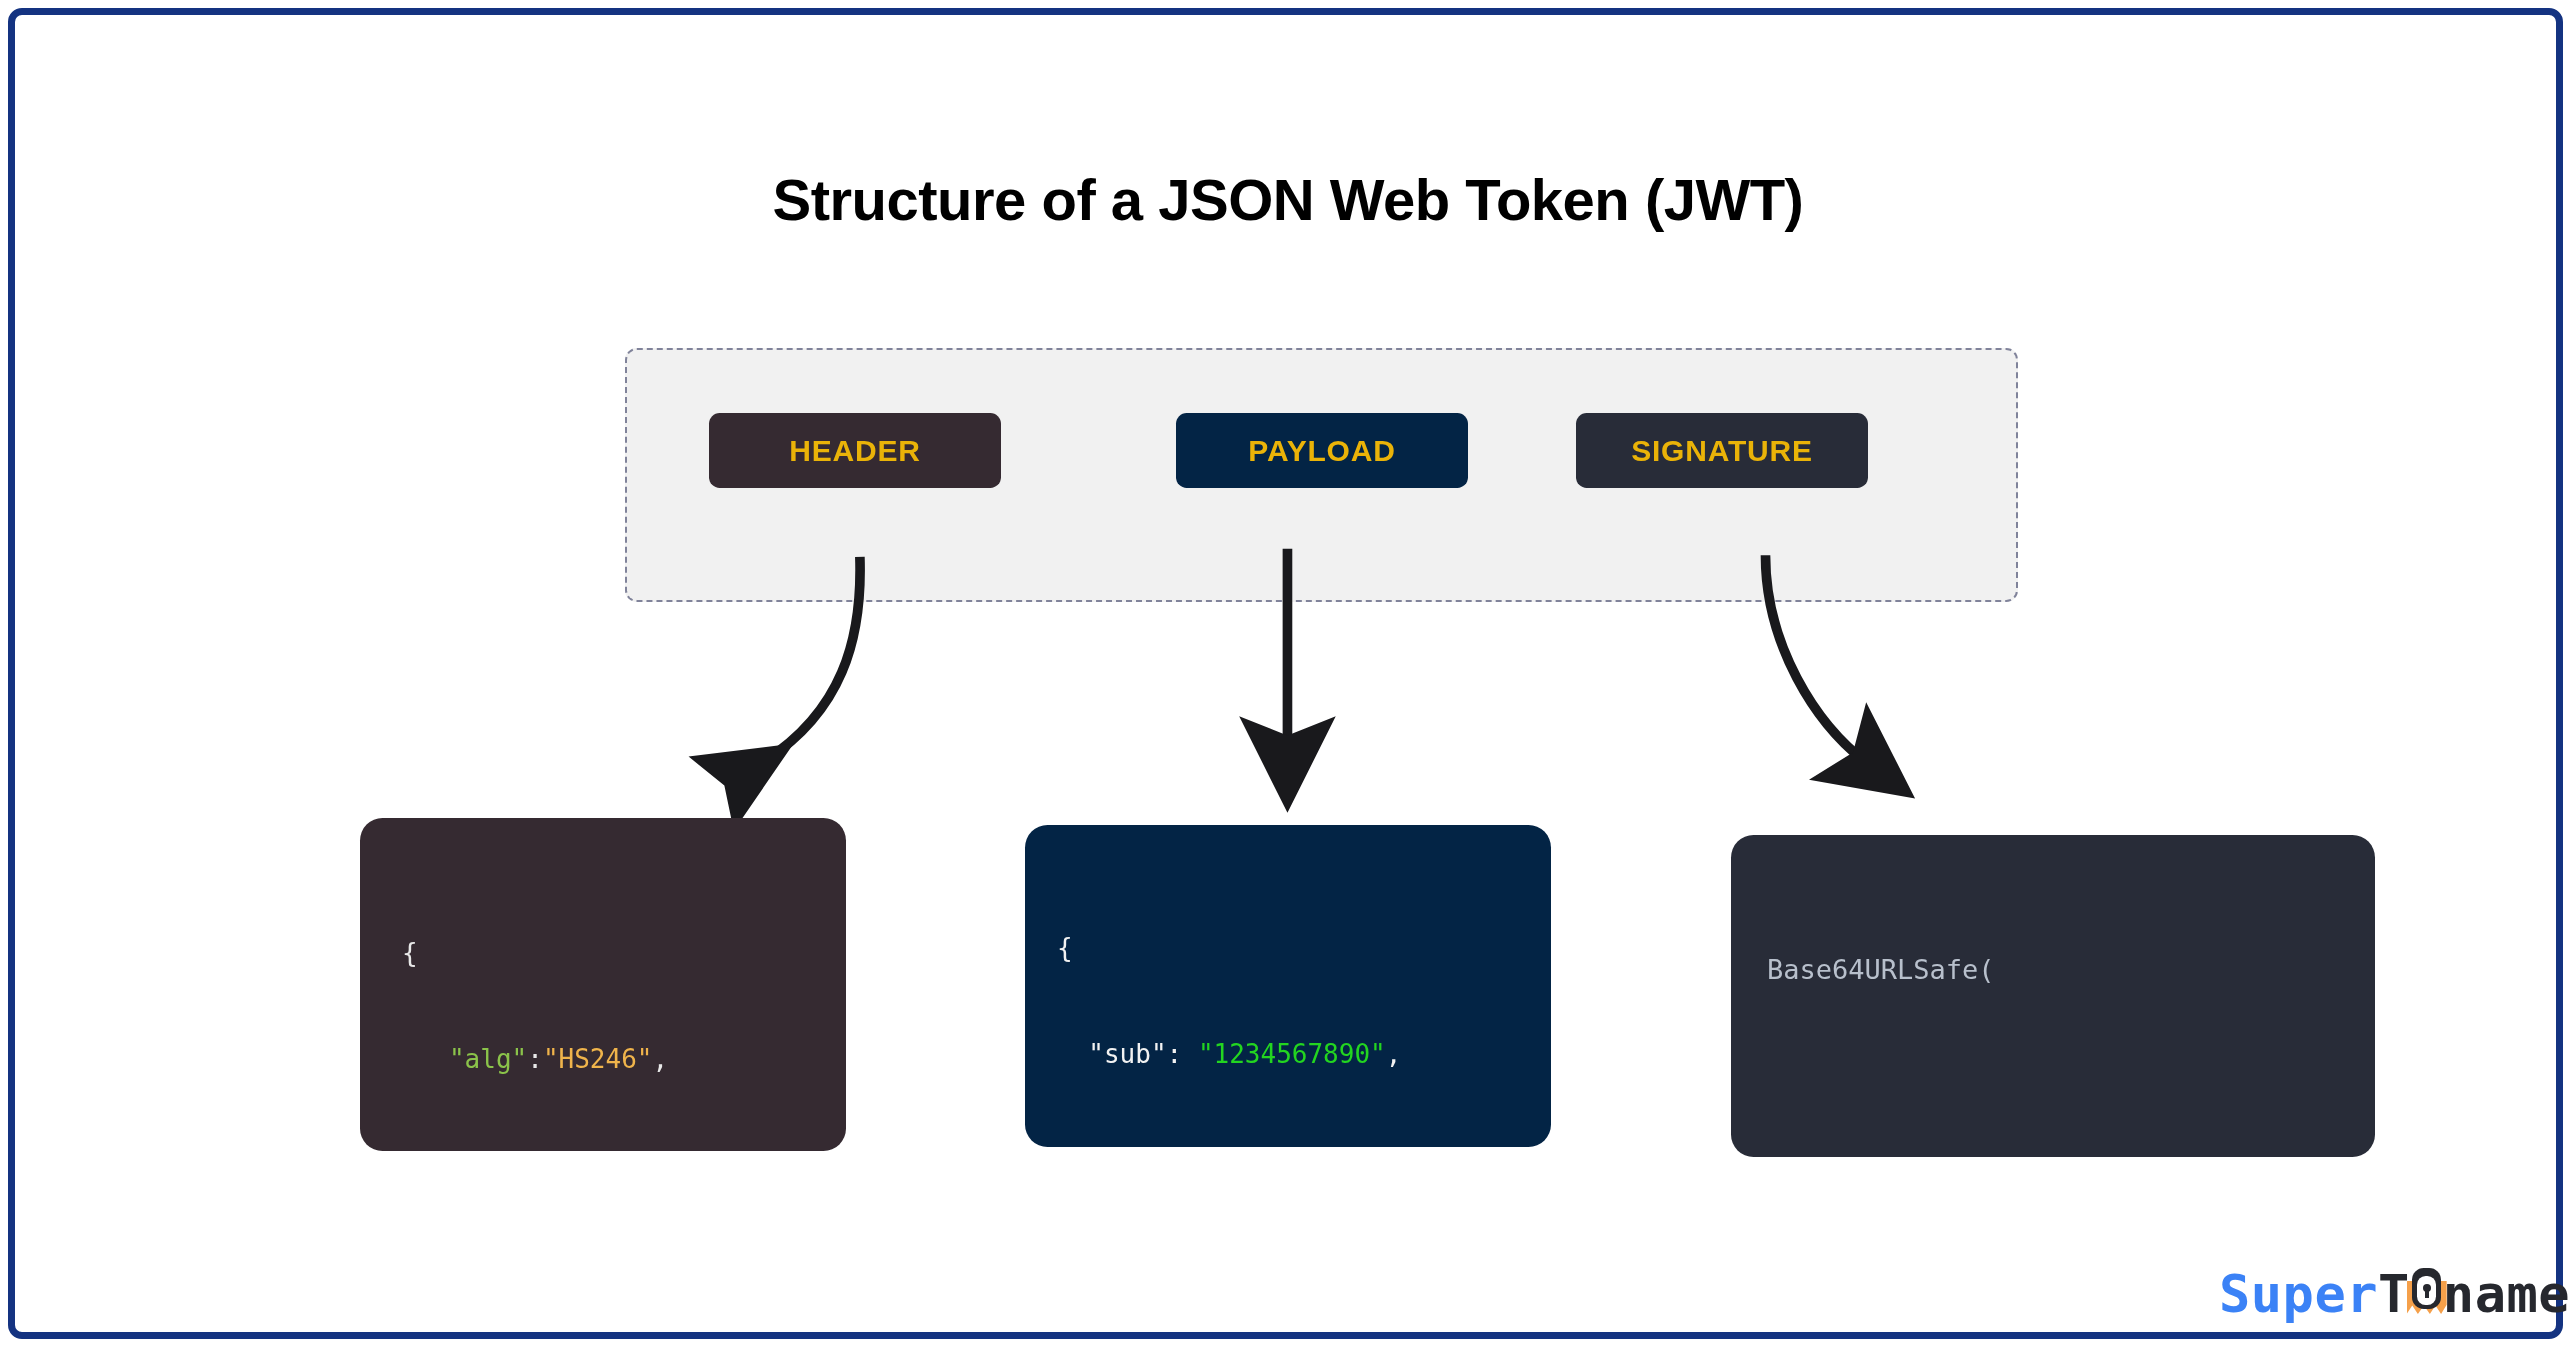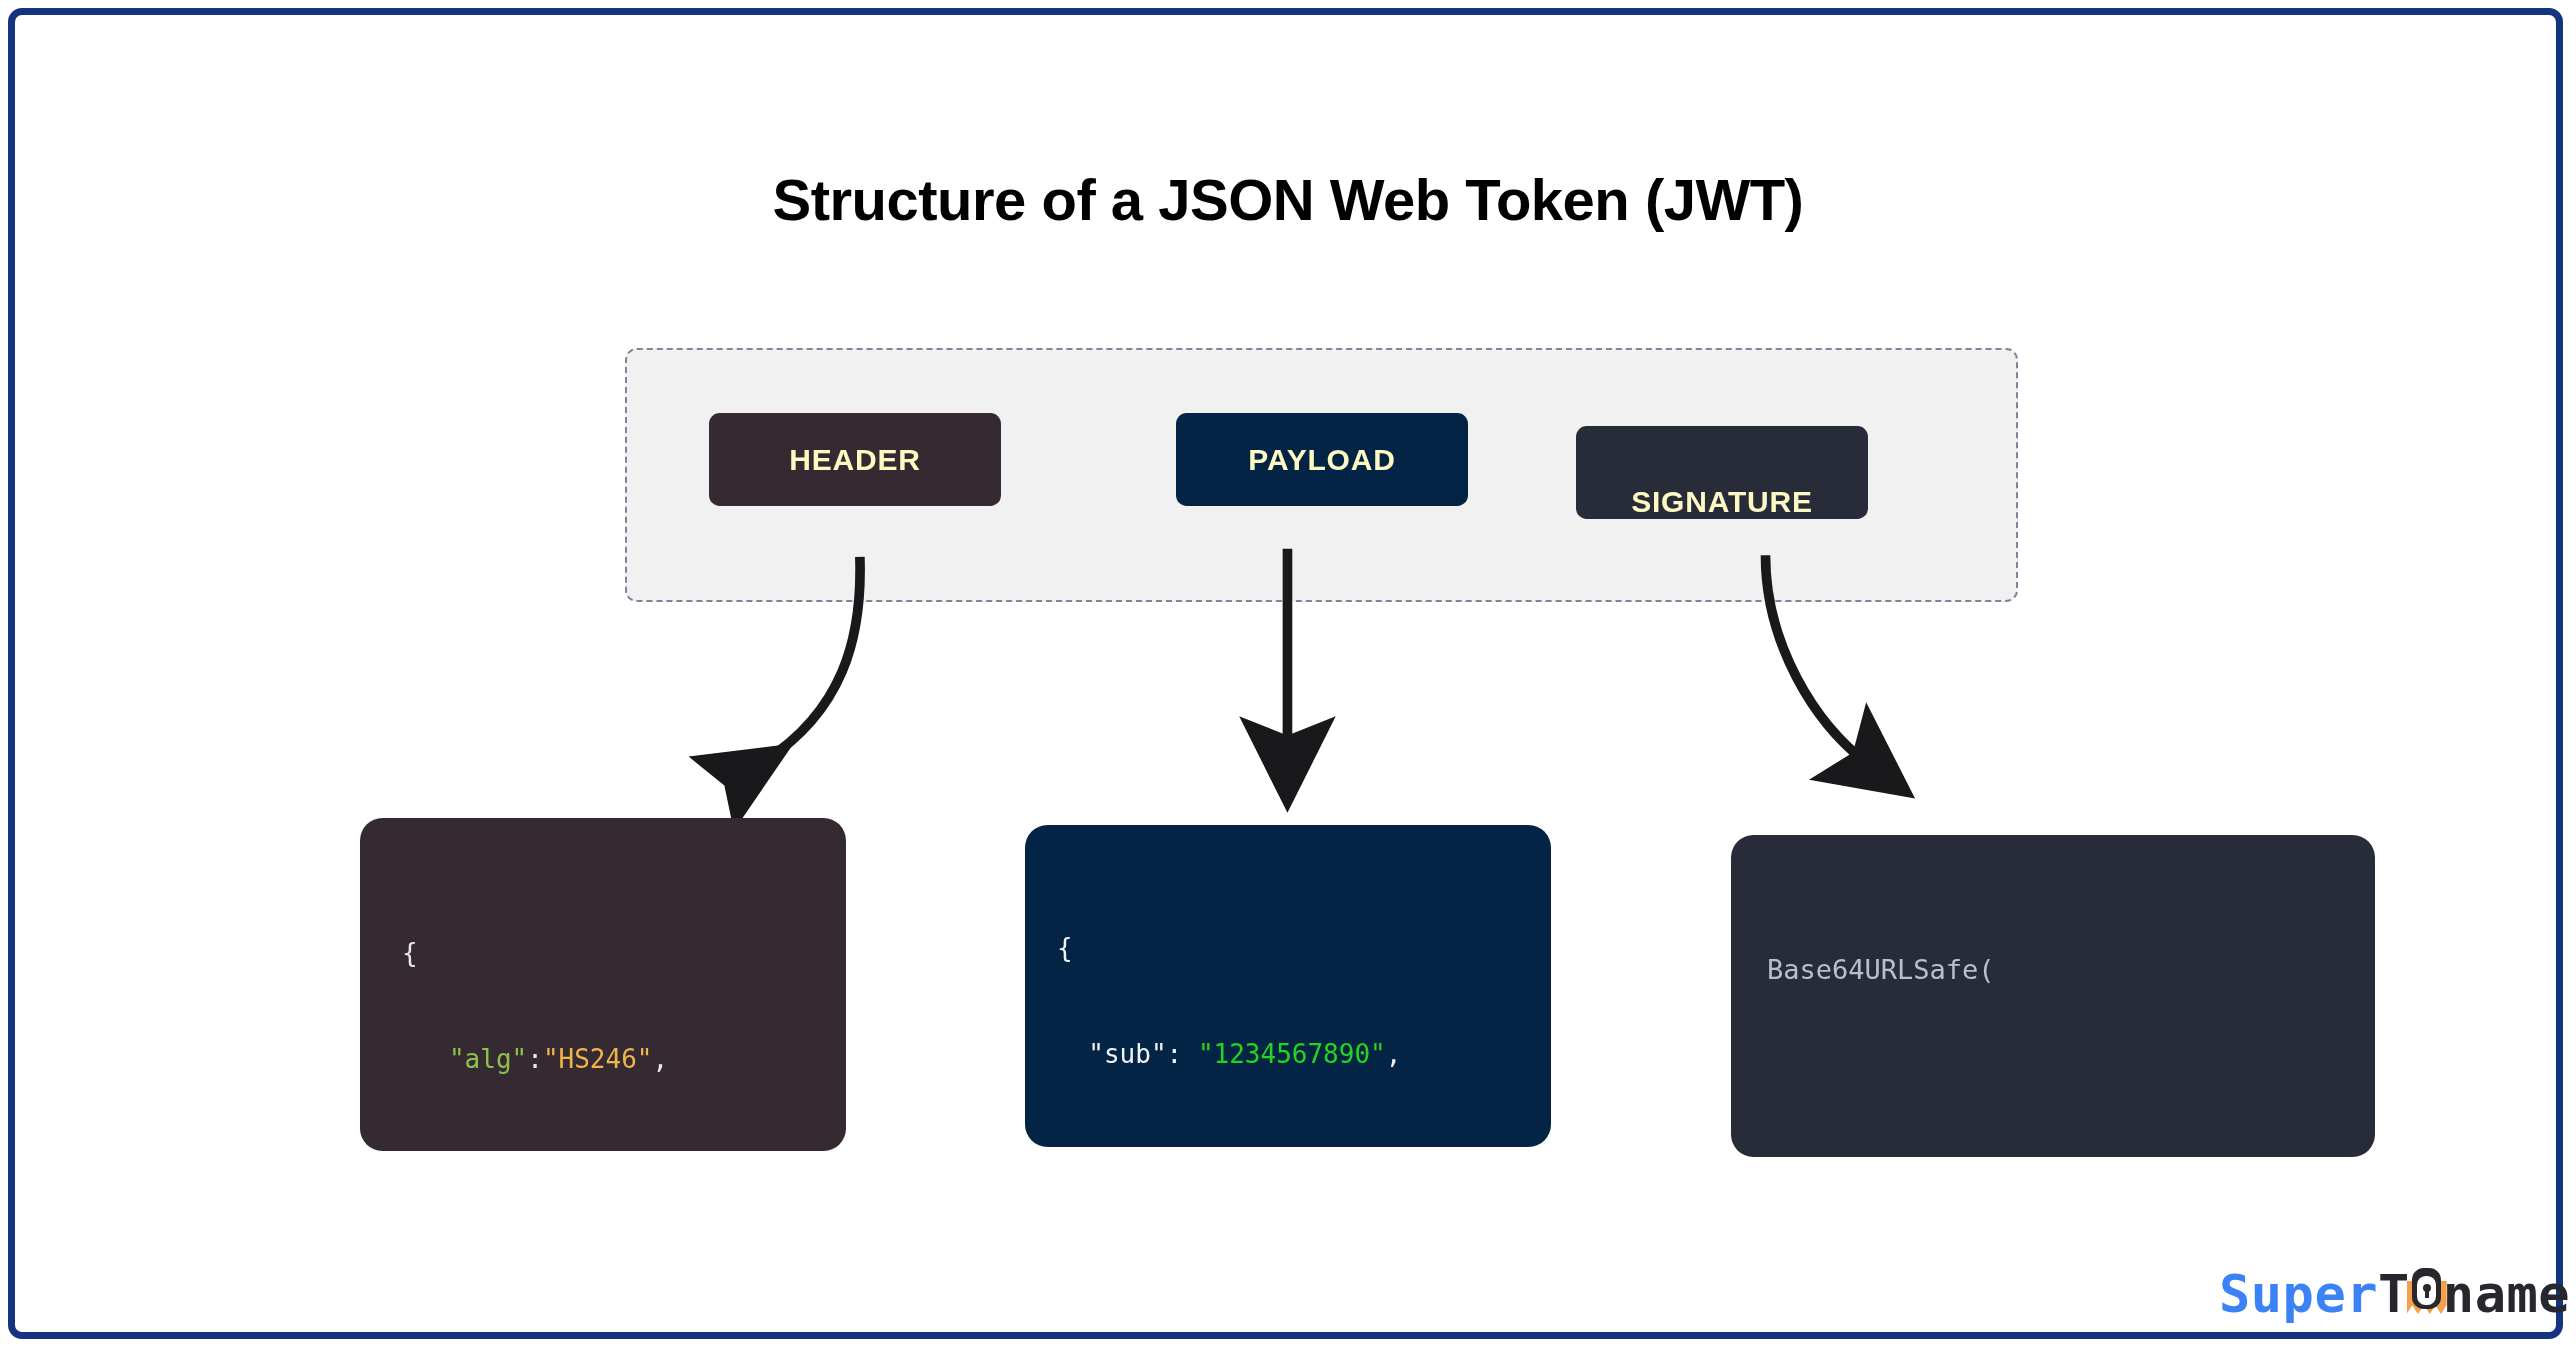--- a/index.html
+++ b/index.html
@@ -50,34 +50,34 @@
     height: 254px;
     background: #F1F1F1;
     border: 2.7px dashed #80839A;
     border-radius: 11.8px;
     box-sizing: border-box;
   }
   
   .chip {
     position: absolute;
     width: 292px;
-    height: 93px;
+    height: 75px;
     border-radius: 10.7px;
     display: flex;
     align-items: center;
     justify-content: center;
-    color: #fef9c3;
+    color: #eab308;
     font-family: "Liberation Sans", sans-serif;
     font-weight: bold;
     font-size: 30px;
     letter-spacing: 0.8px;
   }
   #chip-header    { left: 709px; top: 413px; background: #352A31; }
   #chip-payload   { left: 1132px; top: 413px; background: #032445; margin-left: 44px; }
-  #chip-signature { left: 1576px; top: 426px; background: #282C38; align-items: flex-end; }
+  #chip-signature { left: 1576px; top: 413px; background: #282C38; }
 
   
   .arrows {
     position: absolute;
     left: 0;
     top: 0;
     width: 2576px;
     height: 1352px;
     pointer-events: none;
   }

